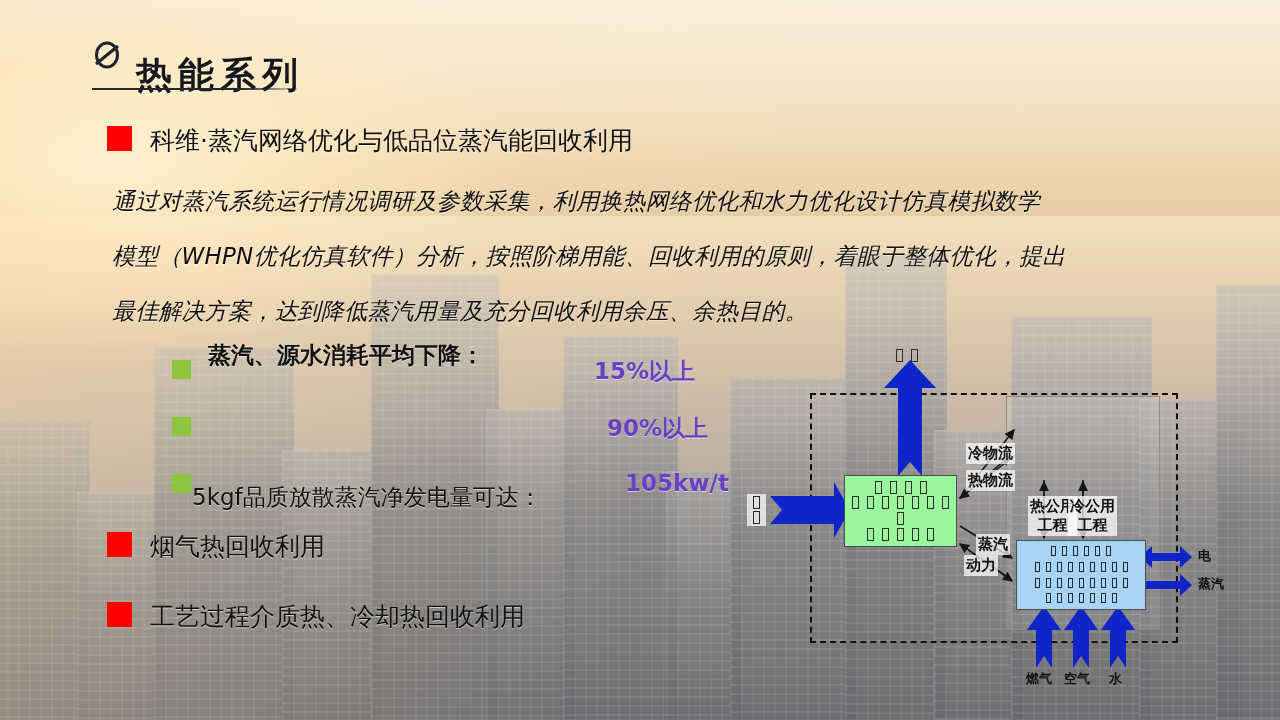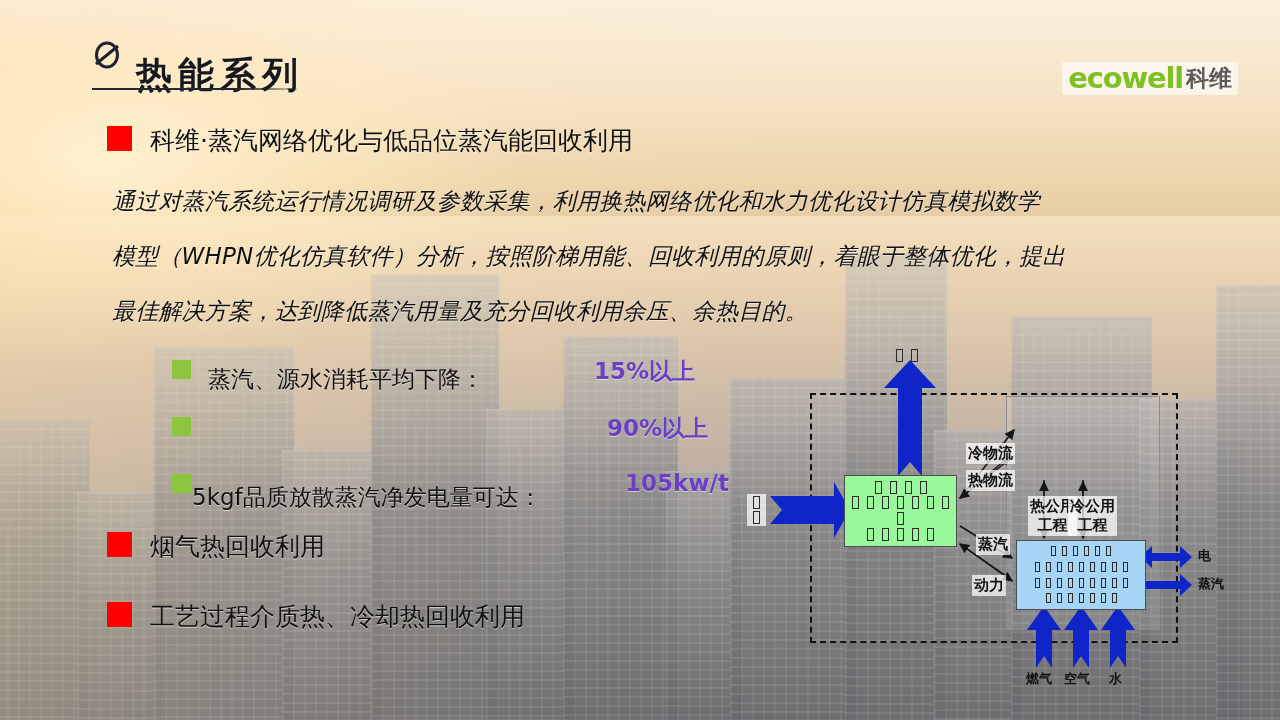--- a/index.html
+++ b/index.html
@@ -142,34 +142,30 @@
 
   <div class="hdr-icon">
     <svg viewBox="0 0 30 30" width="30" height="30">
       <ellipse cx="15" cy="15" rx="10.5" ry="12" fill="none" stroke="#1d2430" stroke-width="3"></ellipse>
       <line x1="4" y1="24" x2="26" y2="6" stroke="#1d2430" stroke-width="3"></line>
     </svg>
   </div>
   <div class="hdr-title">热能系列</div>
   <div class="hdr-rule"></div>
 
-  <div class="logo">
-    <span class="eco">ecowell</span>
-    <span class="cn">科维</span>
-  </div>
 
   <div class="sq red" style="left:107px; top:126px;"></div>
   <div class="txt lvl1" style="left:150px; top:124px;">科维·蒸汽网络优化与低品位蒸汽能回收利用</div>
 
   <div class="txt para" style="left:112px; top:186px;">通过对蒸汽系统运行情况调研及参数采集，利用换热网络优化和水力优化设计仿真模拟数学</div>
   <div class="txt para" style="left:112px; top:241px;">模型（WHPN优化仿真软件）分析，按照阶梯用能、回收利用的原则，着眼于整体优化，提出</div>
   <div class="txt para" style="left:112px; top:296px;">最佳解决方案，达到降低蒸汽用量及充分回收利用余压、余热目的。</div>
 
   <div class="sq green" style="left:172px; top:360px;"></div>
-  <div class="txt lvl2" style="left:208px; top:364px;">蒸汽、源水消耗平均下降：</div>
+  <div class="txt lvl2" style="left:208px; top:340px;font-weight:bold;">蒸汽、源水消耗平均下降：</div>
   <div class="txt lvl2 val" style="left:594px; top:356px;">15%以上</div>
 
   <div class="sq green" style="left:172px; top:417px;"></div>
   <div class="txt lvl2 val" style="left:607px; top:413px;">90%以上</div>
 
   <div class="sq green" style="left:172px; top:474px;"></div>
   <div class="txt lvl2" style="left:192px; top:470px;margin-top:12px;">5kgf品质放散蒸汽净发电量可达：</div>
   <div class="txt lvl2 val" style="left:625px; top:470px;">105kw/t</div>
 
   <div class="sq red" style="left:107px; top:532px;"></div>
@@ -249,21 +245,21 @@
         <span class="tofu sm"></span><span class="tofu sm"></span><span class="tofu sm"></span><span class="tofu sm"></span><span class="tofu sm"></span><span class="tofu sm"></span><br>
         <span class="tofu sm"></span><span class="tofu sm"></span><span class="tofu sm"></span><span class="tofu sm"></span><span class="tofu sm"></span><span class="tofu sm"></span><span class="tofu sm"></span><span class="tofu sm"></span><span class="tofu sm"></span><br>
         <span class="tofu sm"></span><span class="tofu sm"></span><span class="tofu sm"></span><span class="tofu sm"></span><span class="tofu sm"></span><span class="tofu sm"></span><span class="tofu sm"></span><span class="tofu sm"></span><span class="tofu sm"></span><br>
         <span class="tofu sm"></span><span class="tofu sm"></span><span class="tofu sm"></span><span class="tofu sm"></span><span class="tofu sm"></span><span class="tofu sm"></span><span class="tofu sm"></span>
       </div>
     </div>
 
     <div class="dlabel box" style="left:218px; top:95px;">冷物流</div>
     <div class="dlabel box" style="left:218px; top:122px;">热物流</div>
     <div class="dlabel box" style="left:228px; top:186px;">蒸汽</div>
-    <div class="dlabel box" style="left:224px; top:207px;margin-top:20px;">动力</div>
+    <div class="dlabel box" style="left:216px; top:207px;">动力</div>
 
     <div class="dlabel box" style="left:280px; top:148px;">
       <span>热公用</span><br>
       <span>工程</span>
     </div>
     <div class="dlabel box" style="left:320px; top:148px;">
       <span>冷公用</span><br>
       <span>工程</span>
     </div>
 

